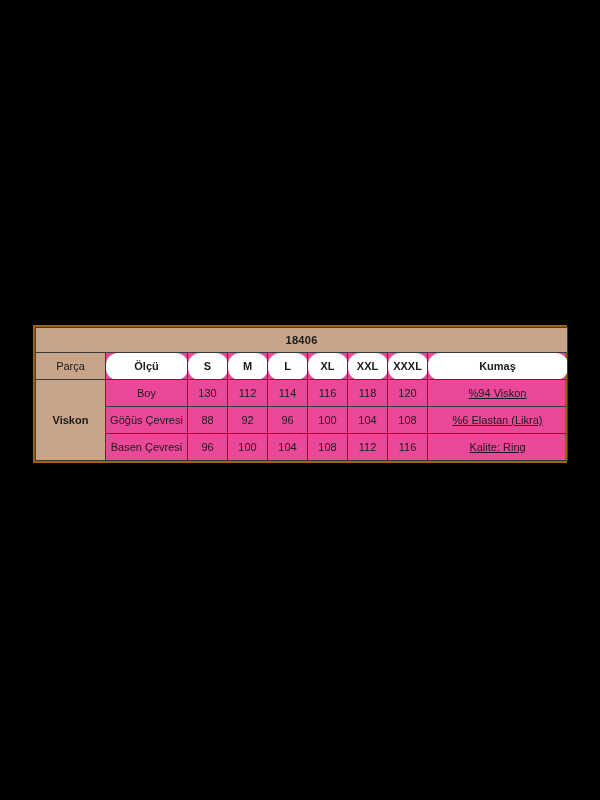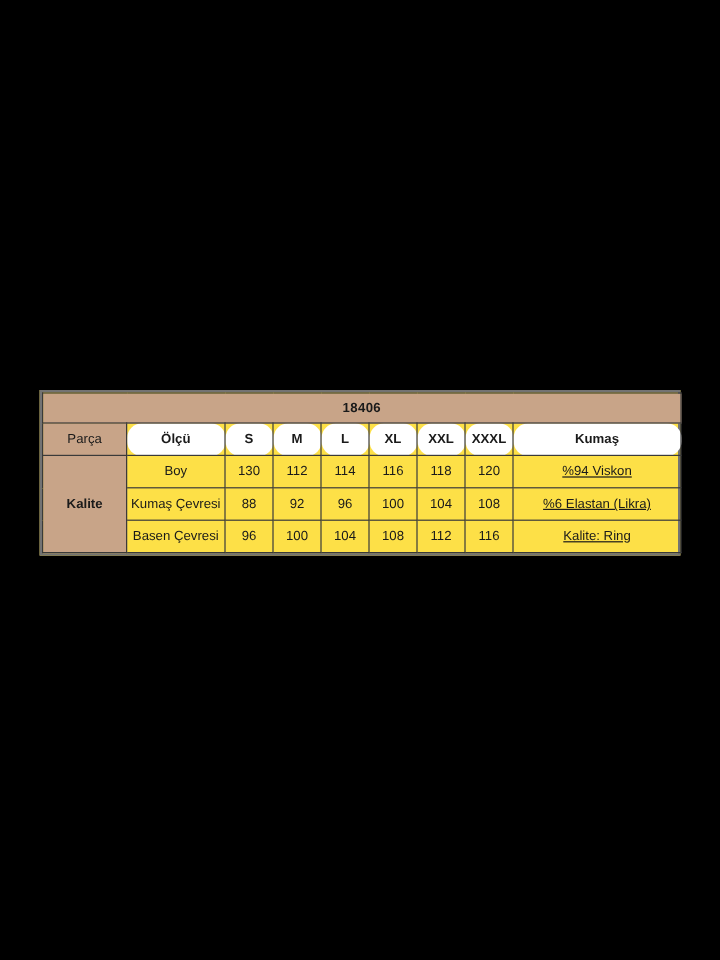--- a/index.html
+++ b/index.html
@@ -17,22 +17,22 @@
     position: relative;
     width: 600px;
     height: 800px;
     background: #000000;
   }
   .table-wrap {
     position: absolute;
     left: 33px;
     top: 325px;
     width: 534px;
-    background: #fde047;
-    border: 2px solid #737373;
+    background: #ec4899;
+    border: 2px solid #a16207;
     box-sizing: border-box;
   }
   table.size-table {
     border-collapse: collapse;
     width: 100%;
     table-layout: fixed;
   }
   table.size-table td {
     border: 1px solid #3a3a3a;
     text-align: center;
@@ -115,32 +115,32 @@
           <td class="hdr">Ölçü</td>
           <td class="hdr">S</td>
           <td class="hdr">M</td>
           <td class="hdr">L</td>
           <td class="hdr">XL</td>
           <td class="hdr">XXL</td>
           <td class="hdr">XXXL</td>
           <td class="hdr">Kumaş</td>
         </tr>
         <tr>
-          <td class="row-label" rowspan="3">Kalite</td>
+          <td class="row-label" rowspan="3">Viskon</td>
           <td class="measure-name">Boy</td>
           <td class="val">130</td>
           <td class="val">112</td>
           <td class="val">114</td>
           <td class="val">116</td>
           <td class="val">118</td>
           <td class="val">120</td>
           <td class="fabric-cell">%94 Viskon</td>
         </tr>
         <tr>
-          <td class="measure-name">Kumaş Çevresi</td>
+          <td class="measure-name">Göğüs Çevresi</td>
           <td class="val">88</td>
           <td class="val">92</td>
           <td class="val">96</td>
           <td class="val">100</td>
           <td class="val">104</td>
           <td class="val">108</td>
           <td class="fabric-cell">%6 Elastan (Likra)</td>
         </tr>
         <tr>
           <td class="measure-name">Basen Çevresi</td>

